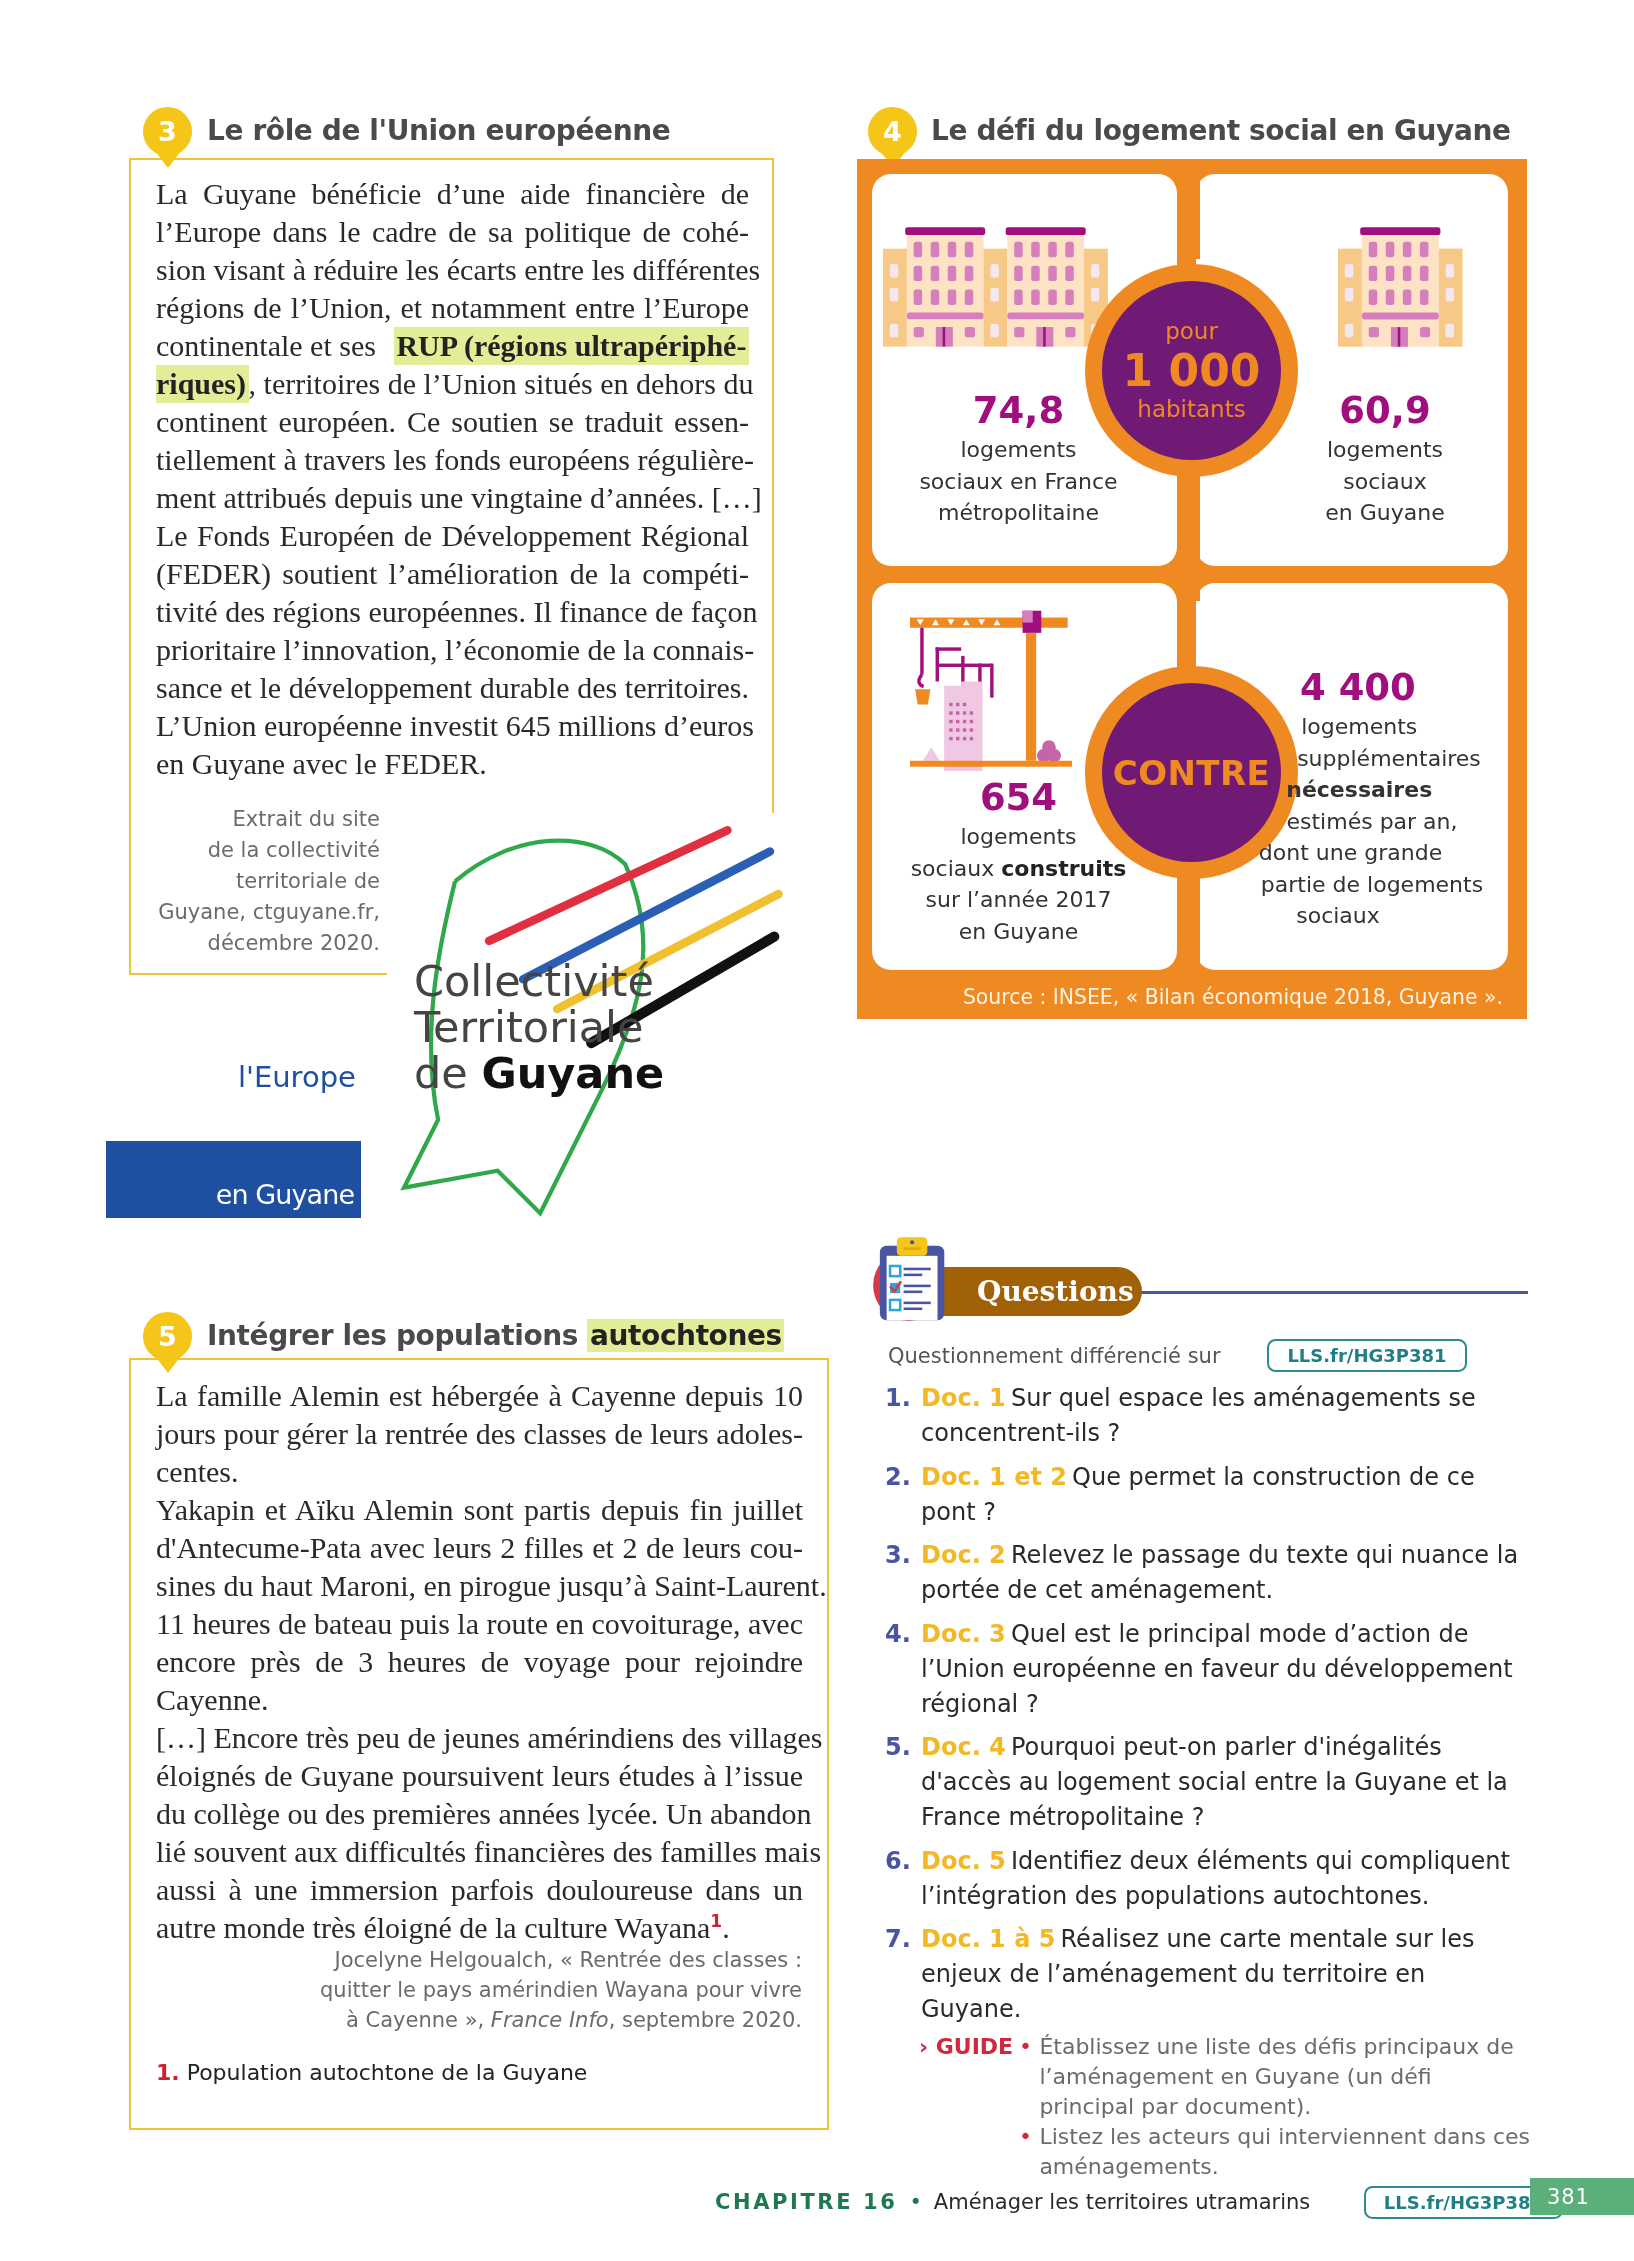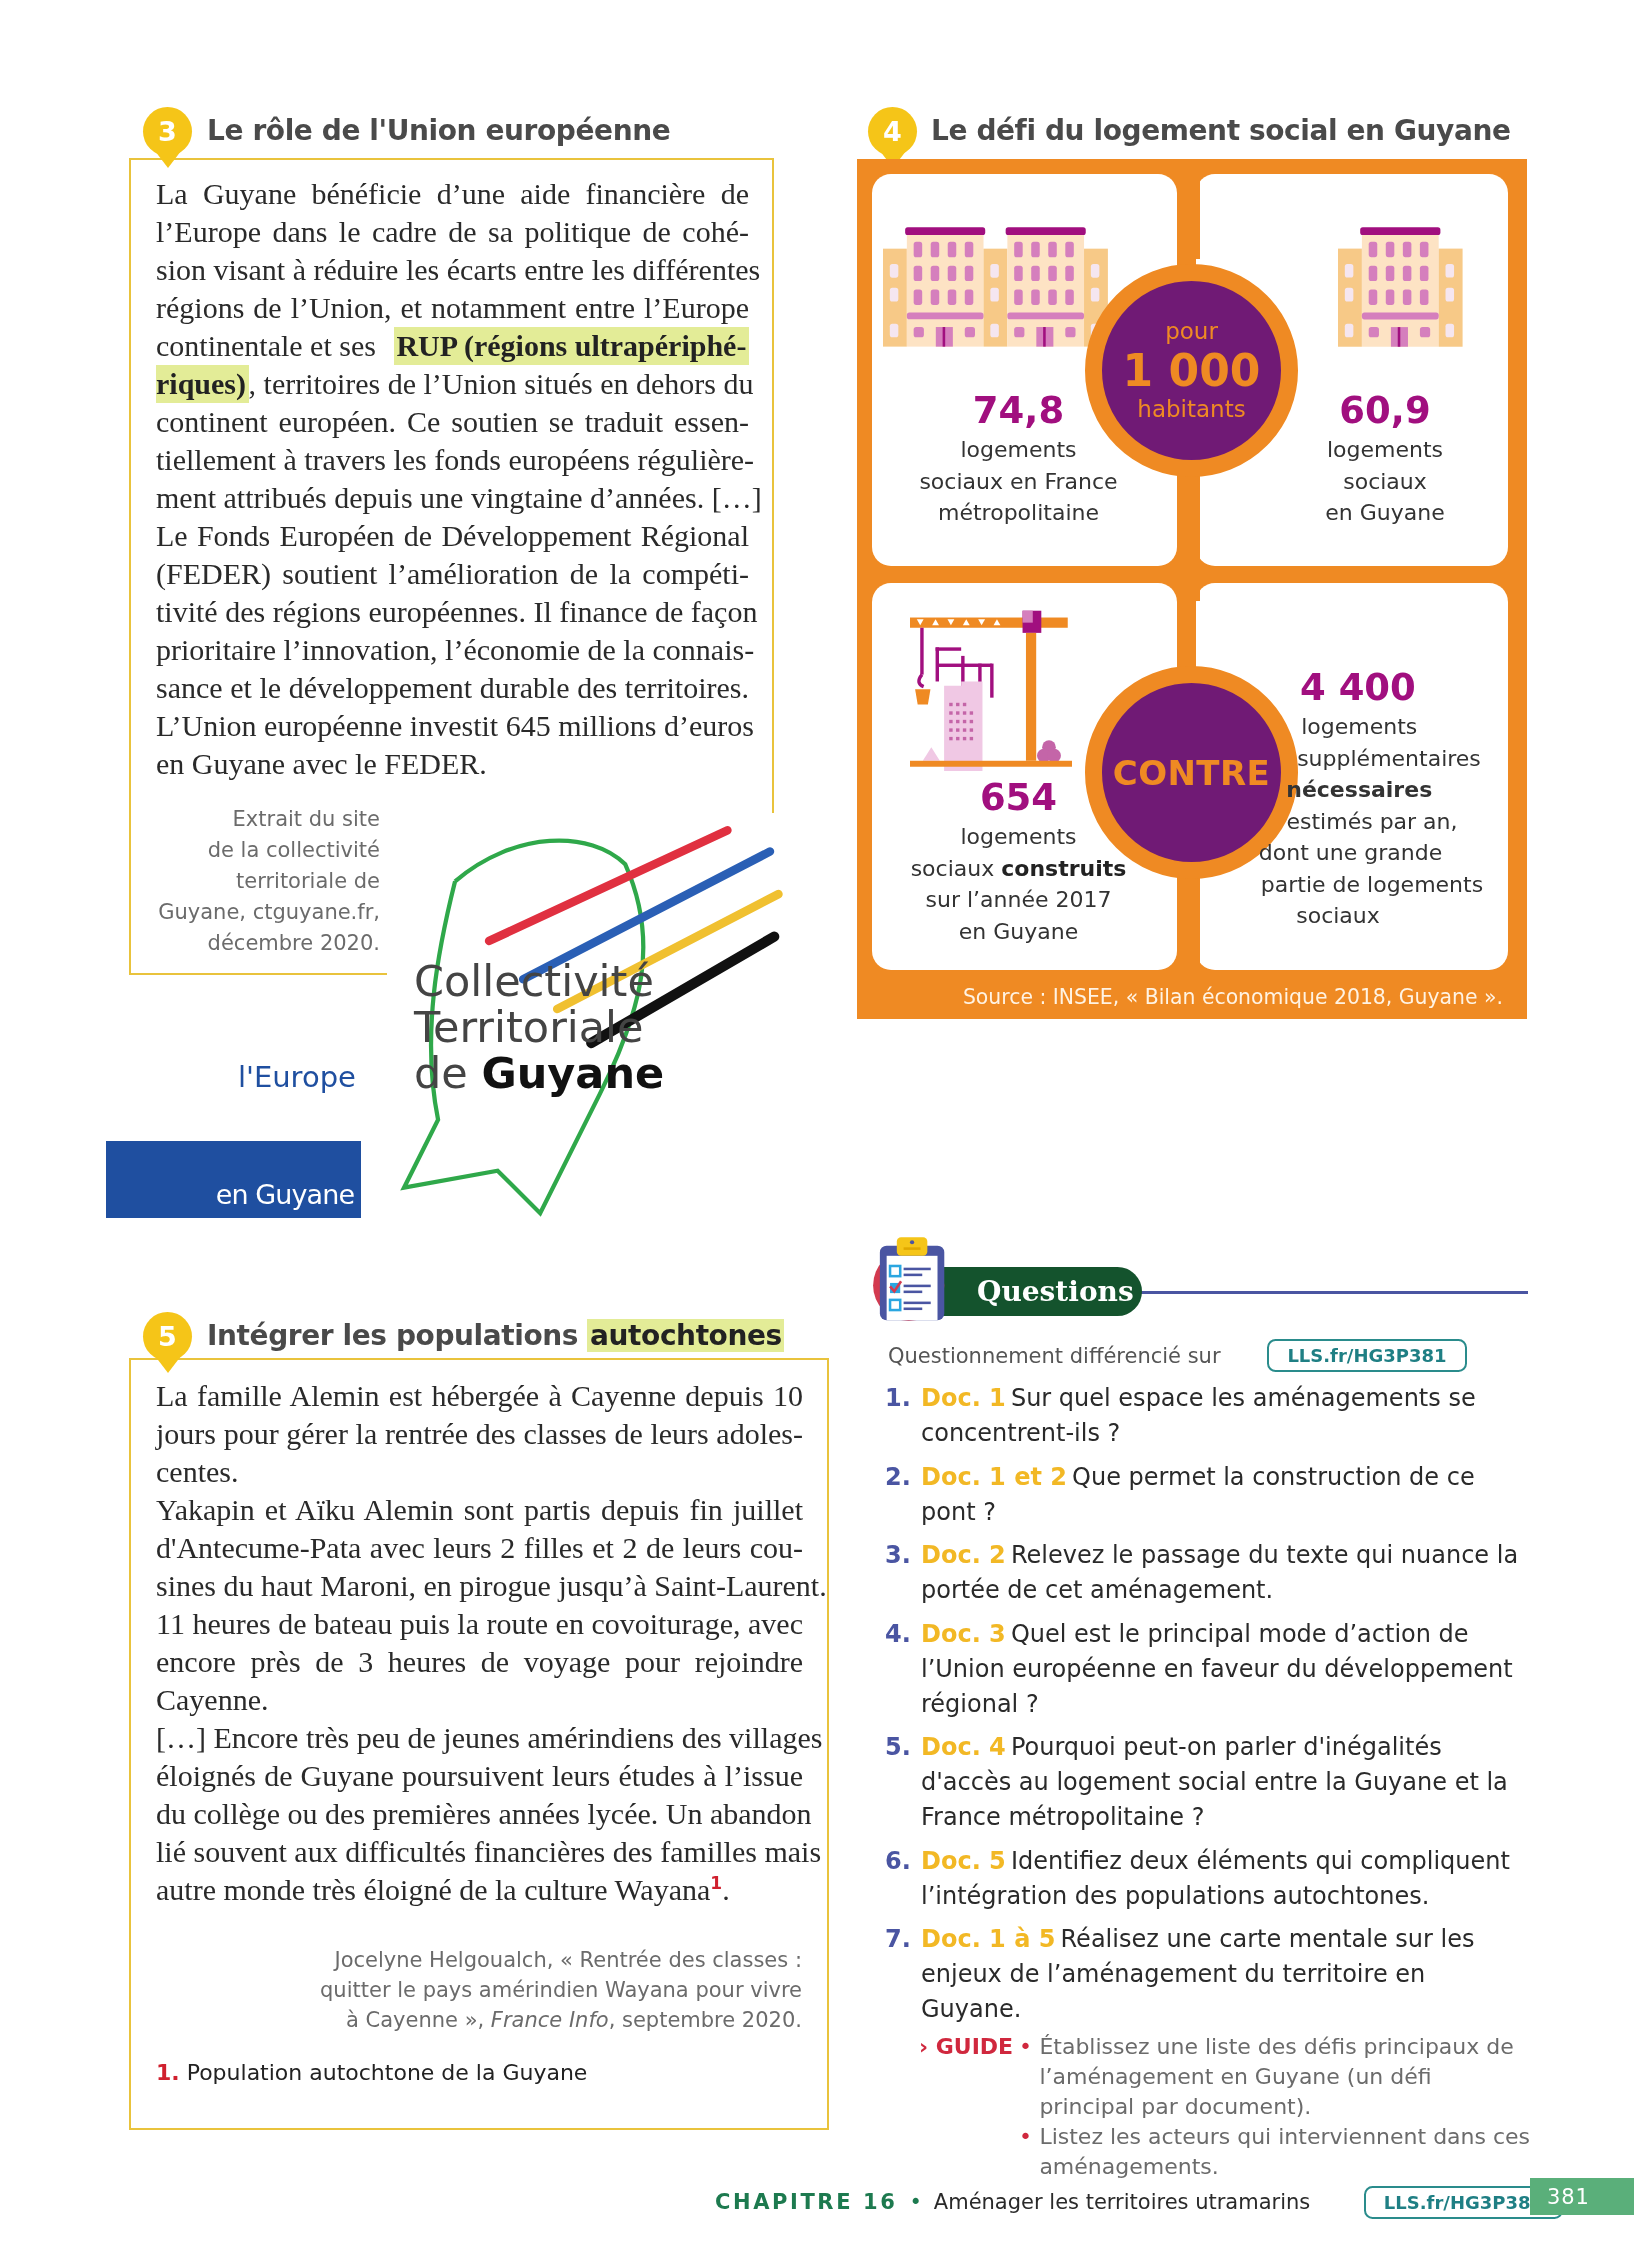--- a/index.html
+++ b/index.html
@@ -74,21 +74,21 @@
     border: 2.6px solid #e9c33c; background: #fff;
   }
   .footnote { position: absolute; font-family: "DejaVu Sans", sans-serif; font-size: 22px; color: #222; text-align: center; }
   .footnote .num { color: #d0202e; font-weight: bold; }
   sup.fn { color: #d0202e; font-family: "DejaVu Sans", sans-serif; font-weight: bold; font-size: 17px; vertical-align: super; line-height: 0; }
 
   
   .q-header { position: absolute; left: 868px; top: 1230px; width: 660px; height: 94px; }
   .q-pill {
     position: absolute; left: 51px; top: 37px; height: 49px; width: 223px;
-    background: #14532d; border-radius: 0 25.5px 25.5px 0; color: #fff;
+    background: #a16207; border-radius: 0 25.5px 25.5px 0; color: #fff;
     font-family: "DejaVu Serif", serif; font-weight: bold; font-size: 28px;
     display: flex; align-items: center; padding-left: 58px;
   }
   .q-rule { position: absolute; left: 272px; top: 61px; right: 0; height: 2.6px; background: #4a55a2; }
   .q-icon { position: absolute; left: 0; top: 0; width: 89px; height: 94px; }
   .q-intro { position: absolute; left: 888px; top: 1339px; font-family: "DejaVu Sans", sans-serif; font-size: 21px; color: #555; white-space: nowrap; display: flex; align-items: center; gap: 6.8px; }
   .lls-tag {
     display: inline-block; border: 2.1px solid #2a8c8c; border-radius: 8.5px;
     color: #1f7f84; font-weight: bold; font-family: "DejaVu Sans", sans-serif;
     padding: 0 18px; font-size: 18px; line-height: 29px; margin-left: 40px;
@@ -385,20 +385,21 @@
   <span class="line">Yakapin et Aïku Alemin sont partis depuis fin juillet</span>
   <span class="line">d'Antecume-Pata avec leurs 2 filles et 2 de leurs cou-</span>
   <span class="line">sines du haut Maroni, en pirogue jusqu’à Saint-Laurent.</span>
   <span class="line">11 heures de bateau puis la route en covoiturage, avec</span>
   <span class="line">encore près de 3 heures de voyage pour rejoindre</span>
   <span class="line last">Cayenne.</span>
   <span class="line">[…] Encore très peu de jeunes amérindiens des villages</span>
   <span class="line">éloignés de Guyane poursuivent leurs études à l’issue</span>
   <span class="line">du collège ou des premières années lycée. Un abandon</span>
   <span class="line">lié souvent aux difficultés financières des familles mais</span>
+  <span class="line">aussi à une immersion parfois douloureuse dans un</span>
   <span class="line last"><span>autre monde très éloigné de la culture Wayana</span><sup class="fn">1</sup><span>.</span></span>
 </div>
 
 <div class="caption" style="left:255px; top:1945px; width:547px; font-size:21px; line-height:30px;">
   <div>Jocelyne Helgoualch, « Rentrée des classes :</div>
   <div>quitter le pays amérindien Wayana pour vivre</div>
   <div><span>à Cayenne », </span><i>France Info</i><span>, septembre 2020.</span></div>
 </div>
 
 <div class="footnote" style="left:156px; top:2060px;"><span class="num">1.</span><span> Population autochtone de la Guyane</span></div>

